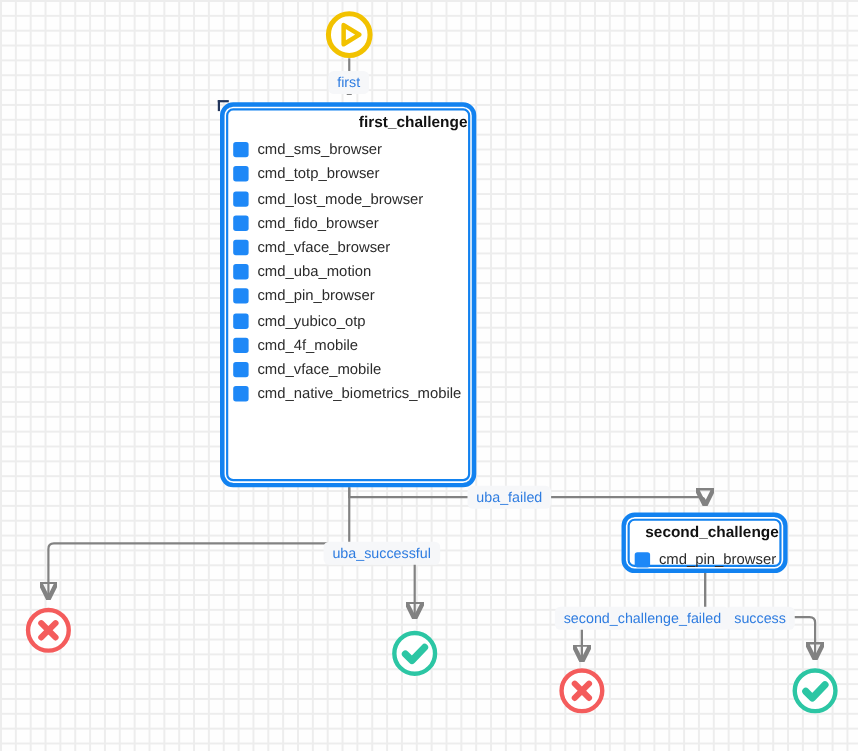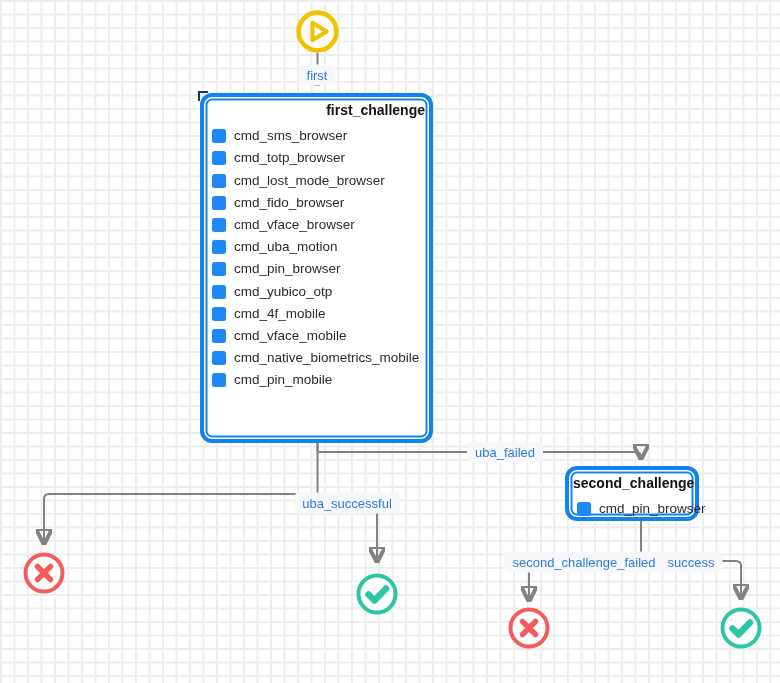--- a/index.html
+++ b/index.html
@@ -35,23 +35,23 @@
     border-left:2.5px solid #22365c;border-top:2.5px solid #22365c;}
   .edge-label{position:absolute;transform:translate(-50%,-50%);
     background:var(--label_bg);color:var(--label_text);
     font-size:13px;line-height:1;padding:4px 8px;border-radius:5px;
     white-space:nowrap;}
   .terminal{position:absolute;width:45px;height:45px;}
   .terminal svg{display:block;width:100%;height:100%;}
   
   #start-node{left:295px;top:9px;}
   #node-first{left:200px;top:93px;width:233px;height:350px;}
-  #node-second{left:565px;top:466px;width:134px;height:55px;}
+  #node-second{left:565px;top:466px;width:151px;height:55px;}
   #lbl-first{left:317px;top:75px;text-align:center;}
-  #lbl-uba-failed{left:505px;top:452px;}
+  #lbl-uba-failed{left:463px;top:452px;}
   #lbl-fcf{left:180px;top:494px;}
   #lbl-uba-ok{left:347px;top:503px;}
   #lbl-scf{left:584px;top:562px;}
   #lbl-success{left:691px;top:562px;}
   #fail-1{left:22px;top:551px;width:44px;height:44px;}
   #ok-1{left:355px;top:572px;width:44px;height:44px;}
   #fail-2{left:507px;top:606px;width:44px;height:44px;}
   #ok-2{left:719px;top:606px;width:44px;height:44px;}
 </style>
 </head>
@@ -121,24 +121,20 @@
           <span class="lbl">cmd_4f_mobile</span>
         </div>
         <div class="item">
           <span class="sq"></span>
           <span class="lbl">cmd_vface_mobile</span>
         </div>
         <div class="item">
           <span class="sq"></span>
           <span class="lbl">cmd_native_biometrics_mobile</span>
         </div>
-        <div class="item">
-          <span class="sq"></span>
-          <span class="lbl">cmd_pin_mobile</span>
-        </div>
       </div>
   </div>
 
   <div class="node" id="node-second">
     <div class="title">second_challenge</div>
     <div class="items">
         <div class="item">
           <span class="sq"></span>
           <span class="lbl">cmd_pin_browser</span>
         </div>

